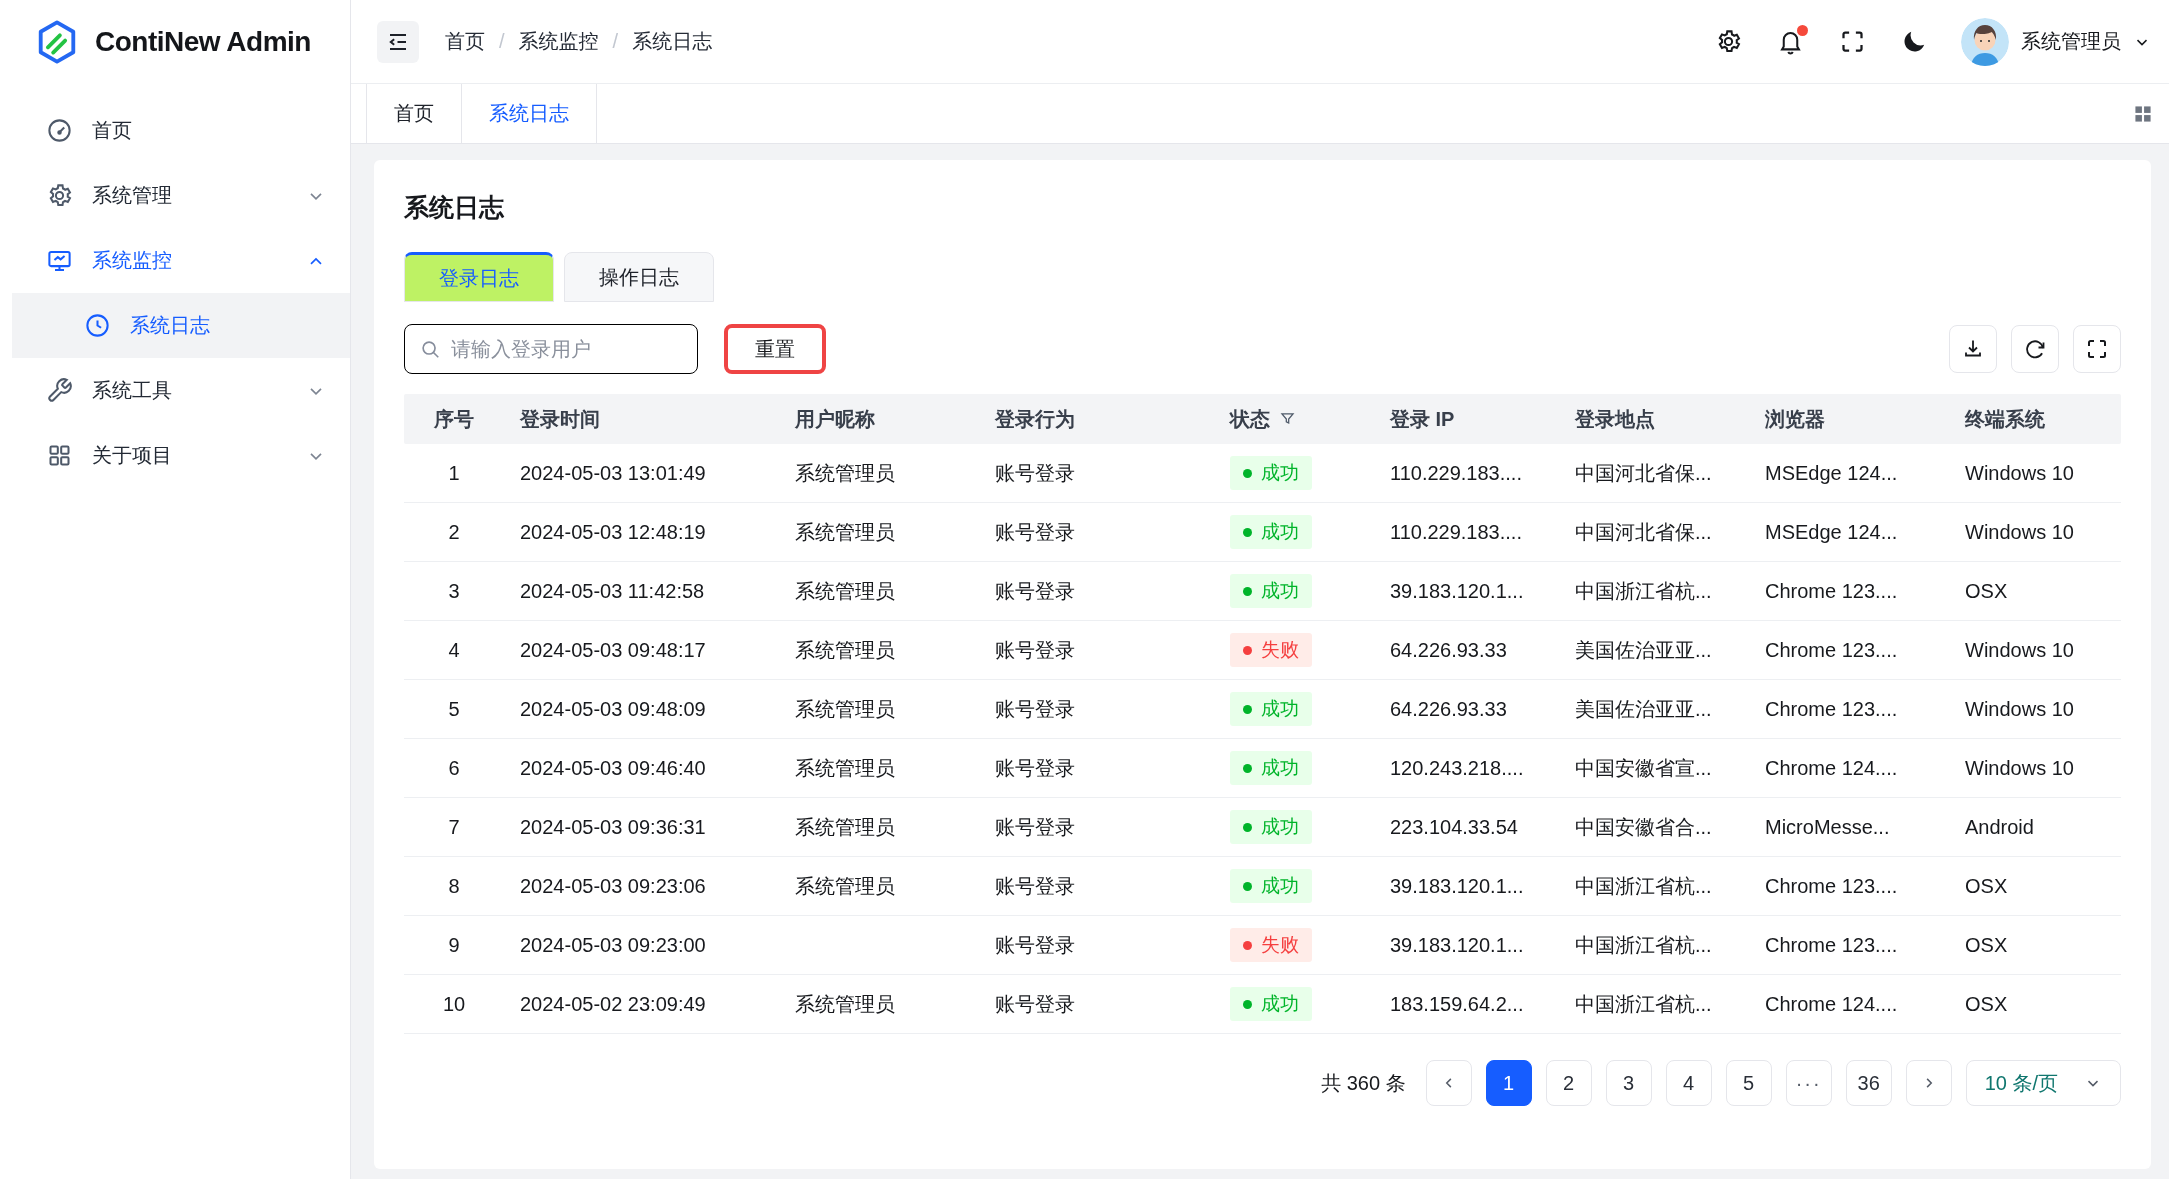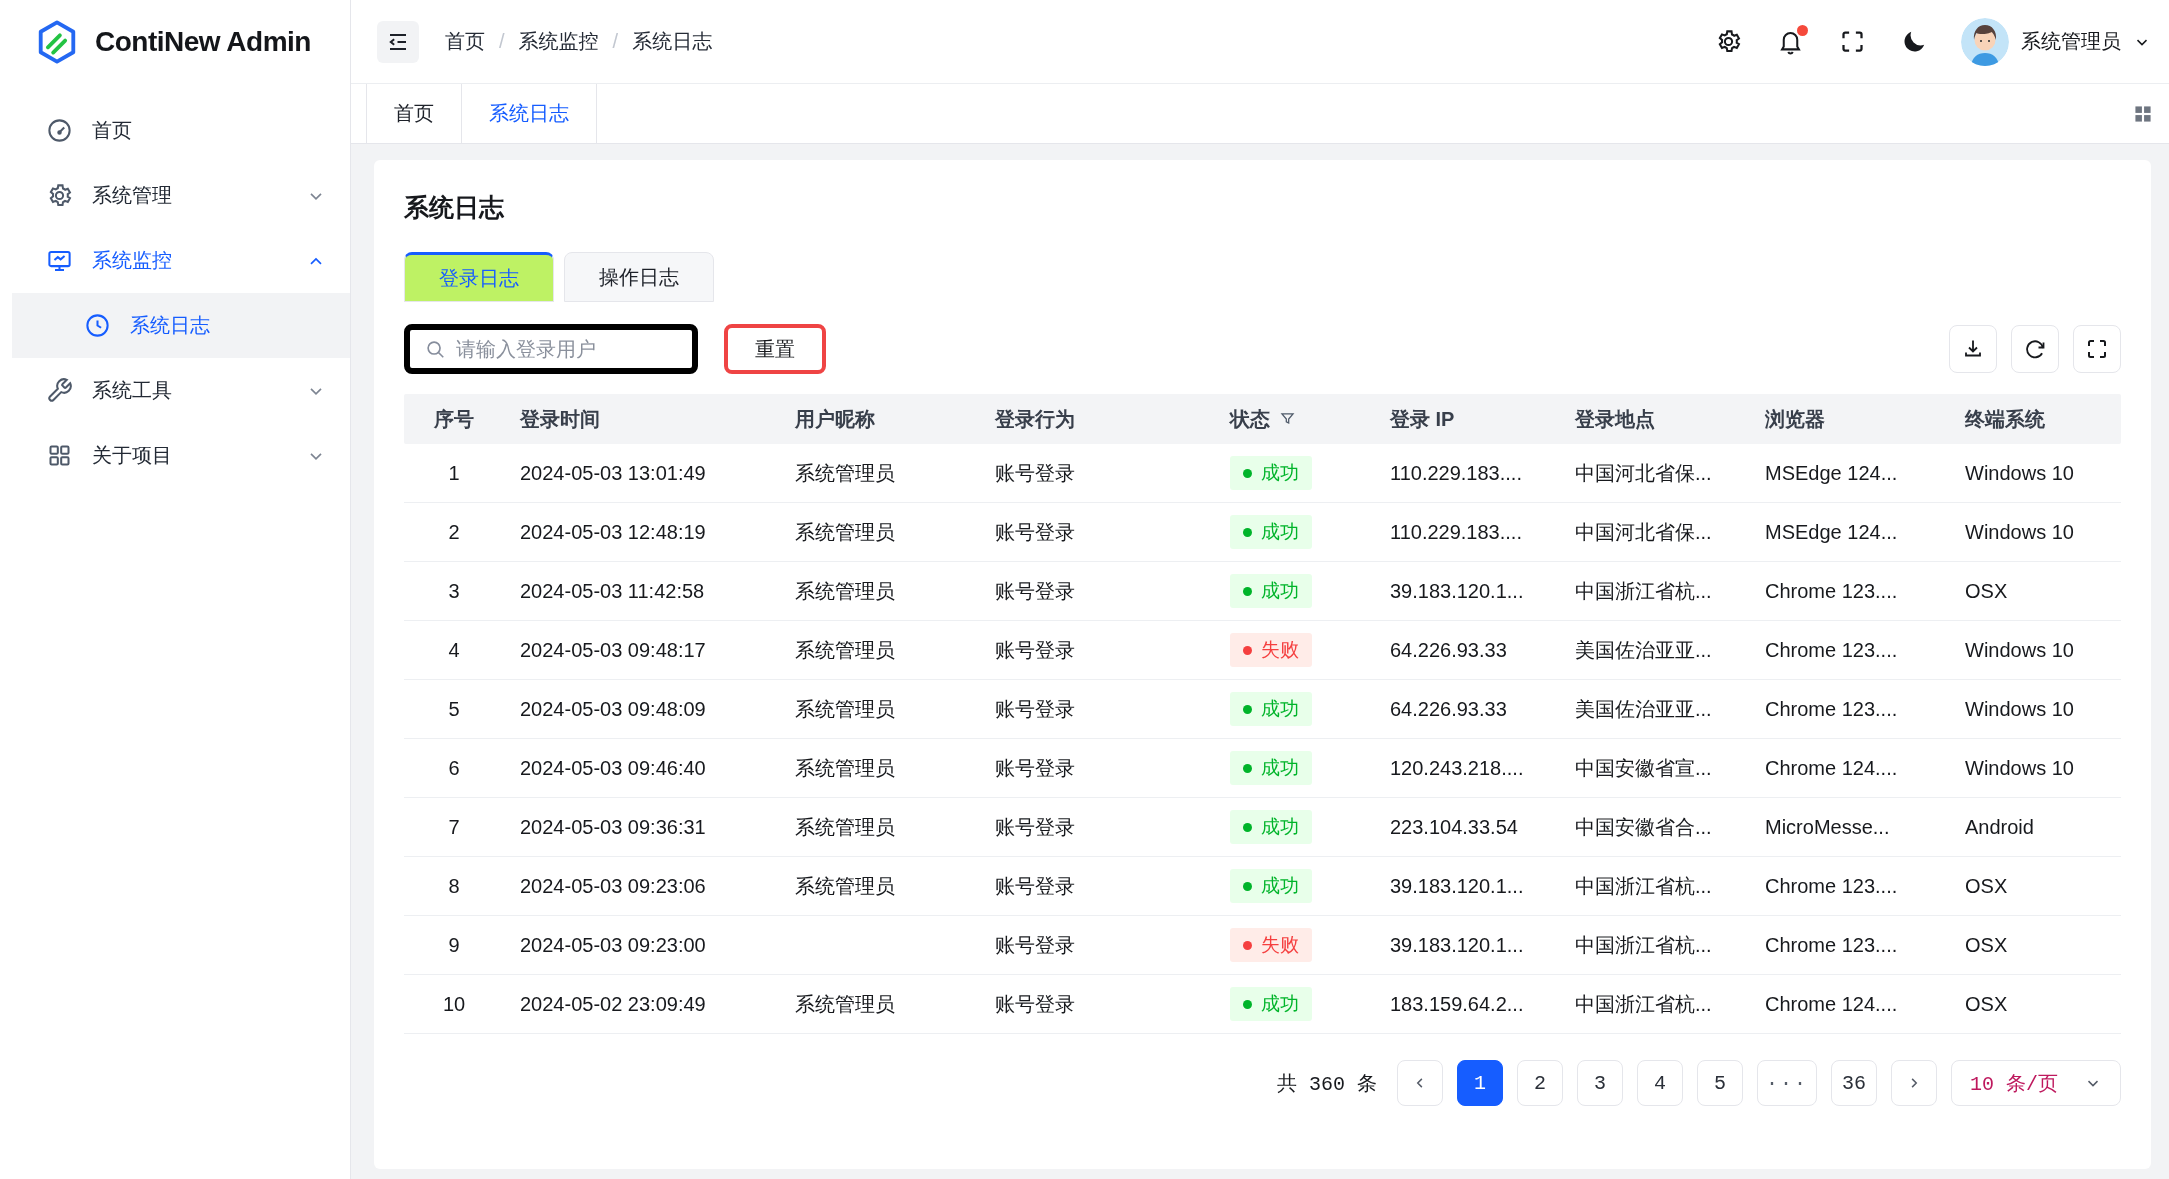--- a/index.html
+++ b/index.html
@@ -53,21 +53,21 @@
   
   .content { flex: 1; padding: 16px 30px 10px 23px; min-height: 0; }
   .card { background: #fff; border-radius: 6px; height: 100%; padding: 30px 30px 0; overflow: hidden; }
   .page-title { font-size: 25px; line-height: 34px; font-weight: 600; color: #17191d; margin-bottom: 28px; }
 
   .subtabs { display: flex; gap: 10px; }
   .subtab { height: 50px; padding: 0 34px; display: inline-flex; align-items: center; font-size: 20px; border: 1px solid #e5e6eb; border-radius: 8px 8px 0 0; background: #f6f7f9; color: #1d2129; cursor: pointer; }
   .subtab.active { background: #bef264; color: var(--primary); border-top: 3px solid var(--primary); font-weight: 500; }
 
   .filter-row { margin-top: 22px; display: flex; align-items: center; gap: 16px; }
-  .search-box { width: 294px; height: 50px; border: 6px solid #000000; border-radius: 8px; background: #fff; display: flex; align-items: center; gap: 10px; padding: 0 14px; }
+  .search-box { width: 294px; height: 50px; border: 1px solid #000000; border-radius: 8px; background: #fff; display: flex; align-items: center; gap: 10px; padding: 0 14px; }
   .search-box svg { width: 22px; height: 22px; color: #868d9c; flex: none; }
   .search-box input { flex: 1; min-width: 0; border: none; outline: none; background: transparent; font-size: 20px; color: #1d2129; font-family: inherit; }
   .search-box input::placeholder { color: #8a909c; }
   .date-range { width: 542px; height: 50px; border: 1px solid #e5e6eb; border-radius: 8px; background: #fff; display: flex; align-items: center; justify-content: space-between; padding: 0 18px; font-size: 20px; color: #17191d; cursor: pointer; }
   .date-range svg { width: 22px; height: 22px; color: #17191d; flex: none; }
   .reset-btn { margin-left: 10px; height: 50px; padding: 0 27px; border: 4px solid #ef4444; border-radius: 8px; background: #fff; font-size: 20px; color: #17191d; font-family: inherit; cursor: pointer; }
   .toolbar { margin-left: auto; display: flex; gap: 14px; }
   .tool-btn { width: 48px; height: 48px; border: 1px solid #e5e6eb; border-radius: 8px; background: #fff; display: grid; place-items: center; color: #17191d; cursor: pointer; }
   .tool-btn svg { width: 24px; height: 24px; }
 
@@ -79,27 +79,27 @@
   .th { display: flex; align-items: center; gap: 8px; }
   .th:first-child, .td:first-child { justify-content: center; text-align: center; padding: 0; }
   .th svg { width: 19px; height: 19px; color: #4e5969; }
   .trow { height: 59px; border-bottom: 1px solid #edeff2; color: #17191d; }
   .badge { display: inline-flex; align-items: center; gap: 9px; height: 34px; padding: 0 13px; border-radius: 3px; font-size: 19px; }
   .badge::before { content: ""; width: 9px; height: 9px; border-radius: 50%; background: currentColor; }
   .badge.success { background: var(--success-bg); color: var(--success); }
   .badge.fail { background: var(--danger-bg); color: var(--danger); }
 
   
-  .pagination { margin-top: 26px; display: flex; align-items: center; justify-content: flex-end; gap: 14px; font-family: Liberation Mono, monospace; }
+  .pagination { margin-top: 26px; display: flex; align-items: center; justify-content: flex-end; gap: 14px; }
   .pg-total { font-size: 20px; font-weight: 500; color: #17191d; margin-right: 6px; }
   .pg-btn { min-width: 46px; height: 46px; padding: 0 8px; border: 1px solid #e5e6eb; border-radius: 8px; background: #fff; display: inline-flex; align-items: center; justify-content: center; font-size: 20px; color: #2a2f38; font-family: inherit; cursor: pointer; }
   .pg-btn.active { background: var(--primary); border-color: var(--primary); color: #fff; }
   .pg-btn svg { width: 18px; height: 18px; color: #555c68; }
   .pg-btn.ellipsis { letter-spacing: 2px; color: #555c68; }
-  .pg-size { height: 46px; border: 1px solid #e5e6eb; border-radius: 8px; background: #fff; display: inline-flex; align-items: center; gap: 26px; padding: 0 18px; font-size: 20px; color: #be185d; cursor: pointer; }
+  .pg-size { height: 46px; border: 1px solid #e5e6eb; border-radius: 8px; background: #fff; display: inline-flex; align-items: center; gap: 26px; padding: 0 18px; font-size: 20px; color: #0f766e; cursor: pointer; }
   .pg-size svg { width: 18px; height: 18px; color: #555c68; }
 </style>
 </head>
 <body>
 
 <div class="app">
 
   <aside class="sidebar">
     <div class="logo">
       <svg viewBox="0 0 48 48" fill="none">

